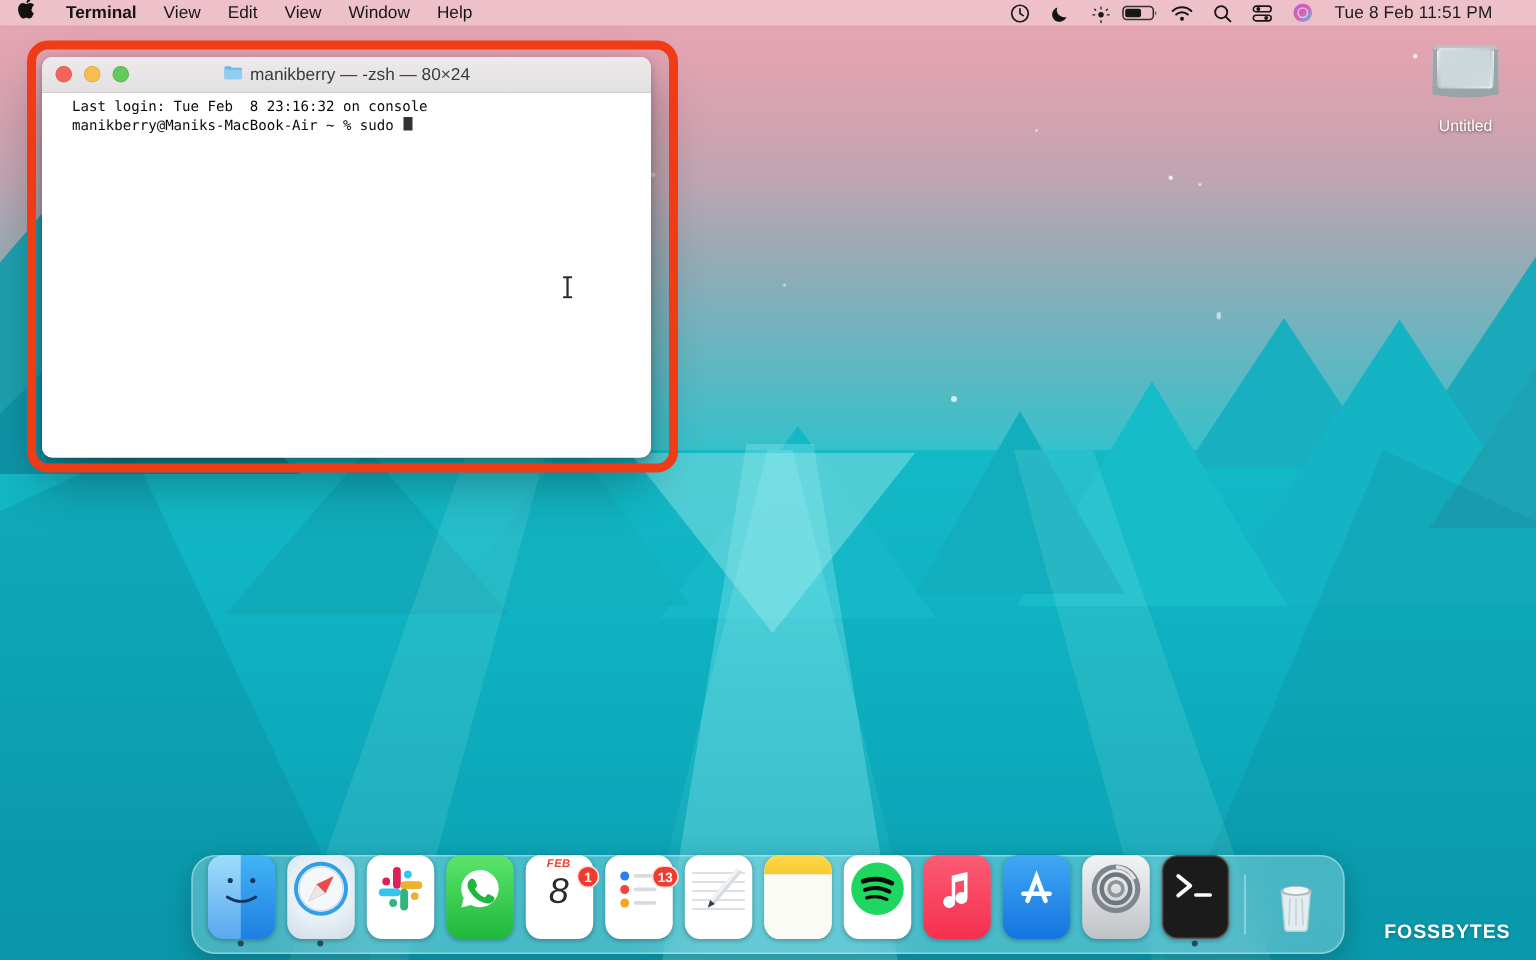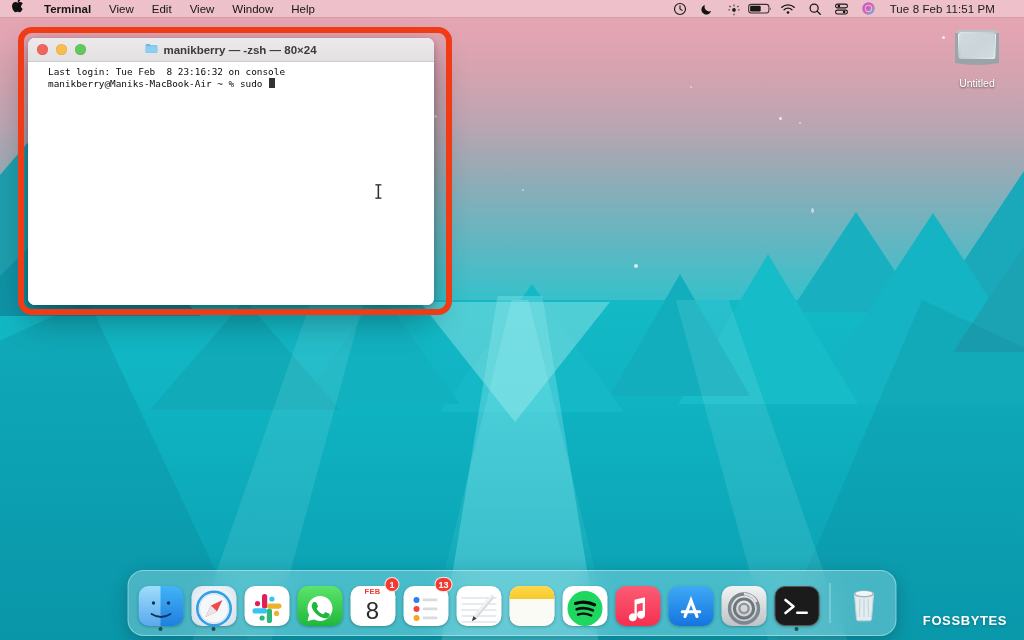--- a/index.html
+++ b/index.html
@@ -80,21 +80,21 @@
     display:flex;align-items:center;position:relative;
   }
   .lights{display:flex;gap:8px;padding-left:9px;align-items:center;}
   .light{width:11px;height:11px;border-radius:50%;}
   .light.red{background:#f2635b;box-shadow:inset 0 0 0 .5px rgba(0,0,0,.12);}
   .light.yellow{background:#f5be4f;box-shadow:inset 0 0 0 .5px rgba(0,0,0,.12);}
   .light.green{background:#62c95a;box-shadow:inset 0 0 0 .5px rgba(0,0,0,.12);}
   #title{
     position:absolute;left:0;right:0;top:0;height:23px;
     display:flex;align-items:center;justify-content:center;gap:5px;
-    font-size:11.5px;font-weight:bold;color:#3b3b3b;pointer-events:none;
+    font-size:11.5px;font-weight:normal;color:#3b3b3b;pointer-events:none;
   }
   #termbody{
     padding:4px 20px;font-family:"DejaVu Sans Mono","Liberation Mono",monospace;
     font-size:9.4px;line-height:11.6px;color:#0a0a0a;white-space:pre;
     height:244px;box-sizing:border-box;background:#fff;
   }
   .cursor{display:inline-block;width:6px;height:9.6px;background:#333;
     vertical-align:-1px;margin-left:1px;}
   #ibeam{position:absolute;left:374px;top:183px;z-index:40;}
 
@@ -104,22 +104,22 @@
     bottom:4px;height:58px;
     background:rgba(190,235,240,0.34);
     border:1px solid rgba(255,255,255,0.38);
     border-radius:16px;
     display:flex;align-items:center;gap:7px;
     padding:3px 9px;z-index:40;
     backdrop-filter:blur(14px);
     box-shadow:0 5px 18px rgba(0,0,0,.22);
   }
   .dock-item{position:relative;width:46px;height:46px;display:flex;align-items:flex-end;justify-content:center;}
-  .app{width:45px;height:40px;border-radius:10.5px;position:relative;overflow:hidden;
-       box-shadow:0 1px 3px rgba(0,0,0,.25);}
+  .app{width:45px;height:56px;border-radius:10.5px;position:relative;overflow:hidden;
+       box-shadow:0 1px 3px rgba(0,0,0,.25);font-style:italic;}
   .dot{position:absolute;bottom:-5px;left:50%;transform:translateX(-50%);
        width:4px;height:4px;border-radius:50%;background:rgba(20,40,45,.75);}
   .badge{
     position:absolute;top:-3px;right:-4px;min-width:15px;height:15px;
     border-radius:8px;background:#f23b30;color:#fff;font-size:9px;font-weight:bold;
     display:flex;align-items:center;justify-content:center;padding:0 3px;
     border:1.2px solid rgba(255,255,255,.85);box-sizing:border-box;z-index:3;
   }
   .divider{width:1px;height:40px;background:rgba(255,255,255,0.45);margin:0 3px;}
 

